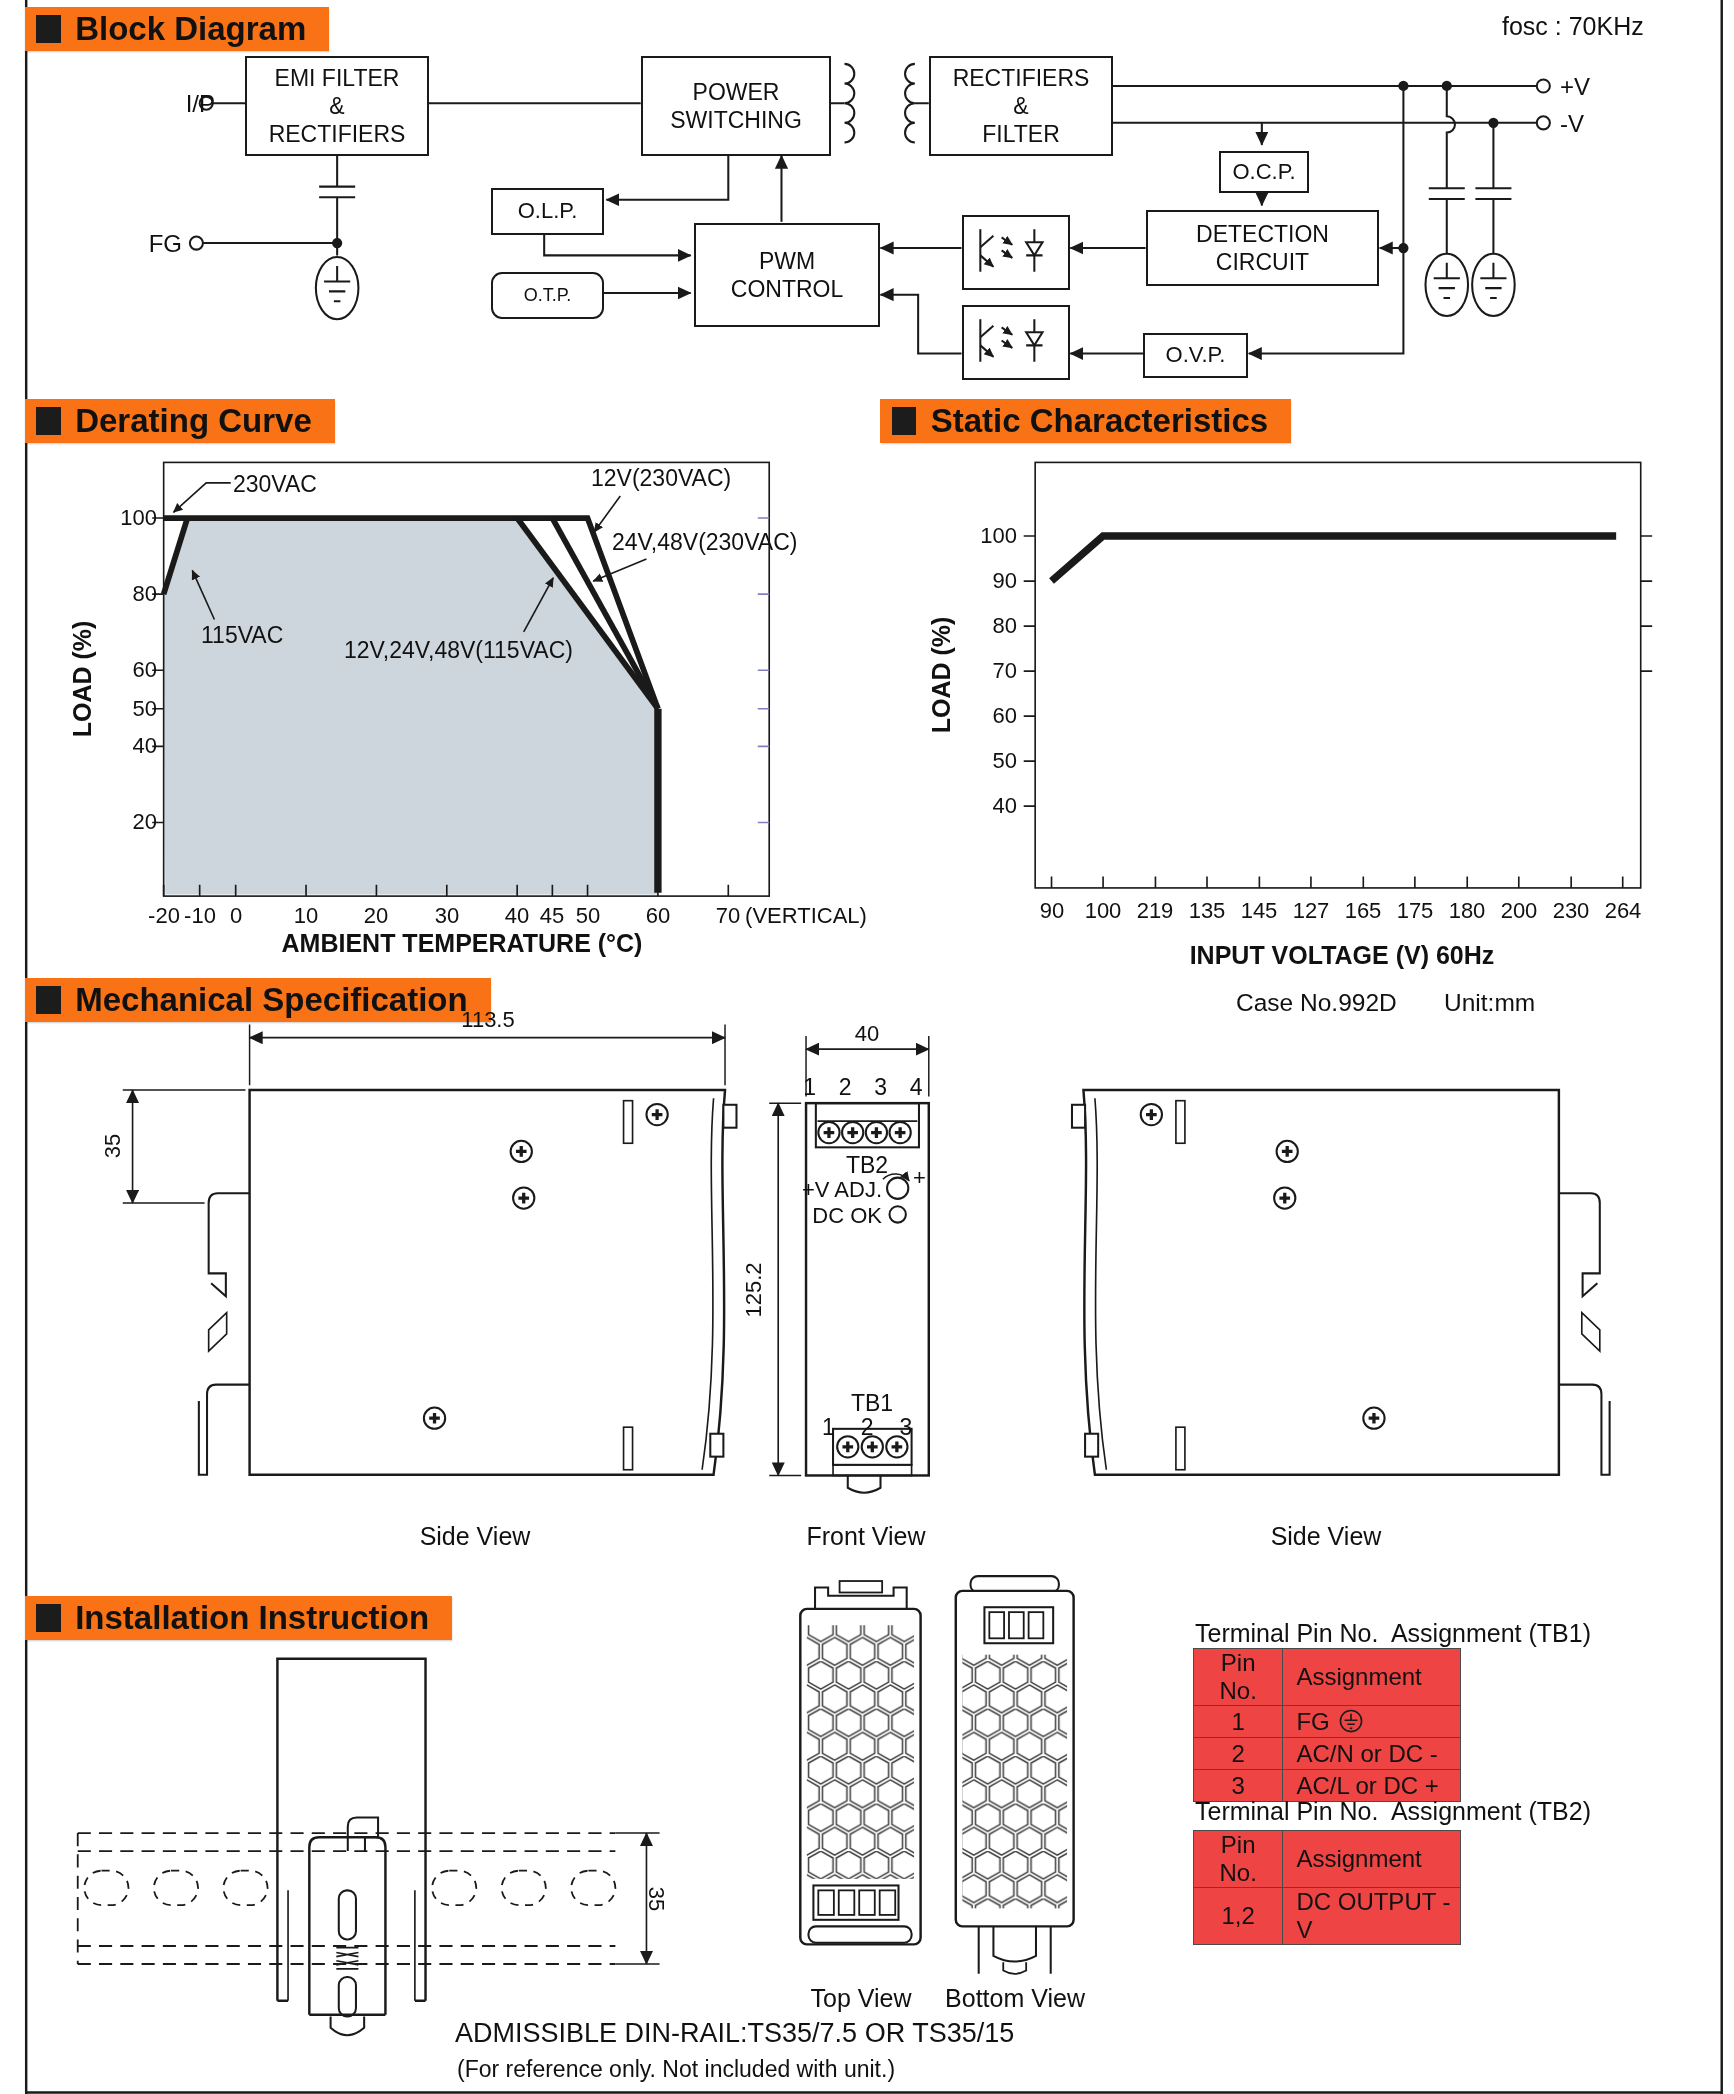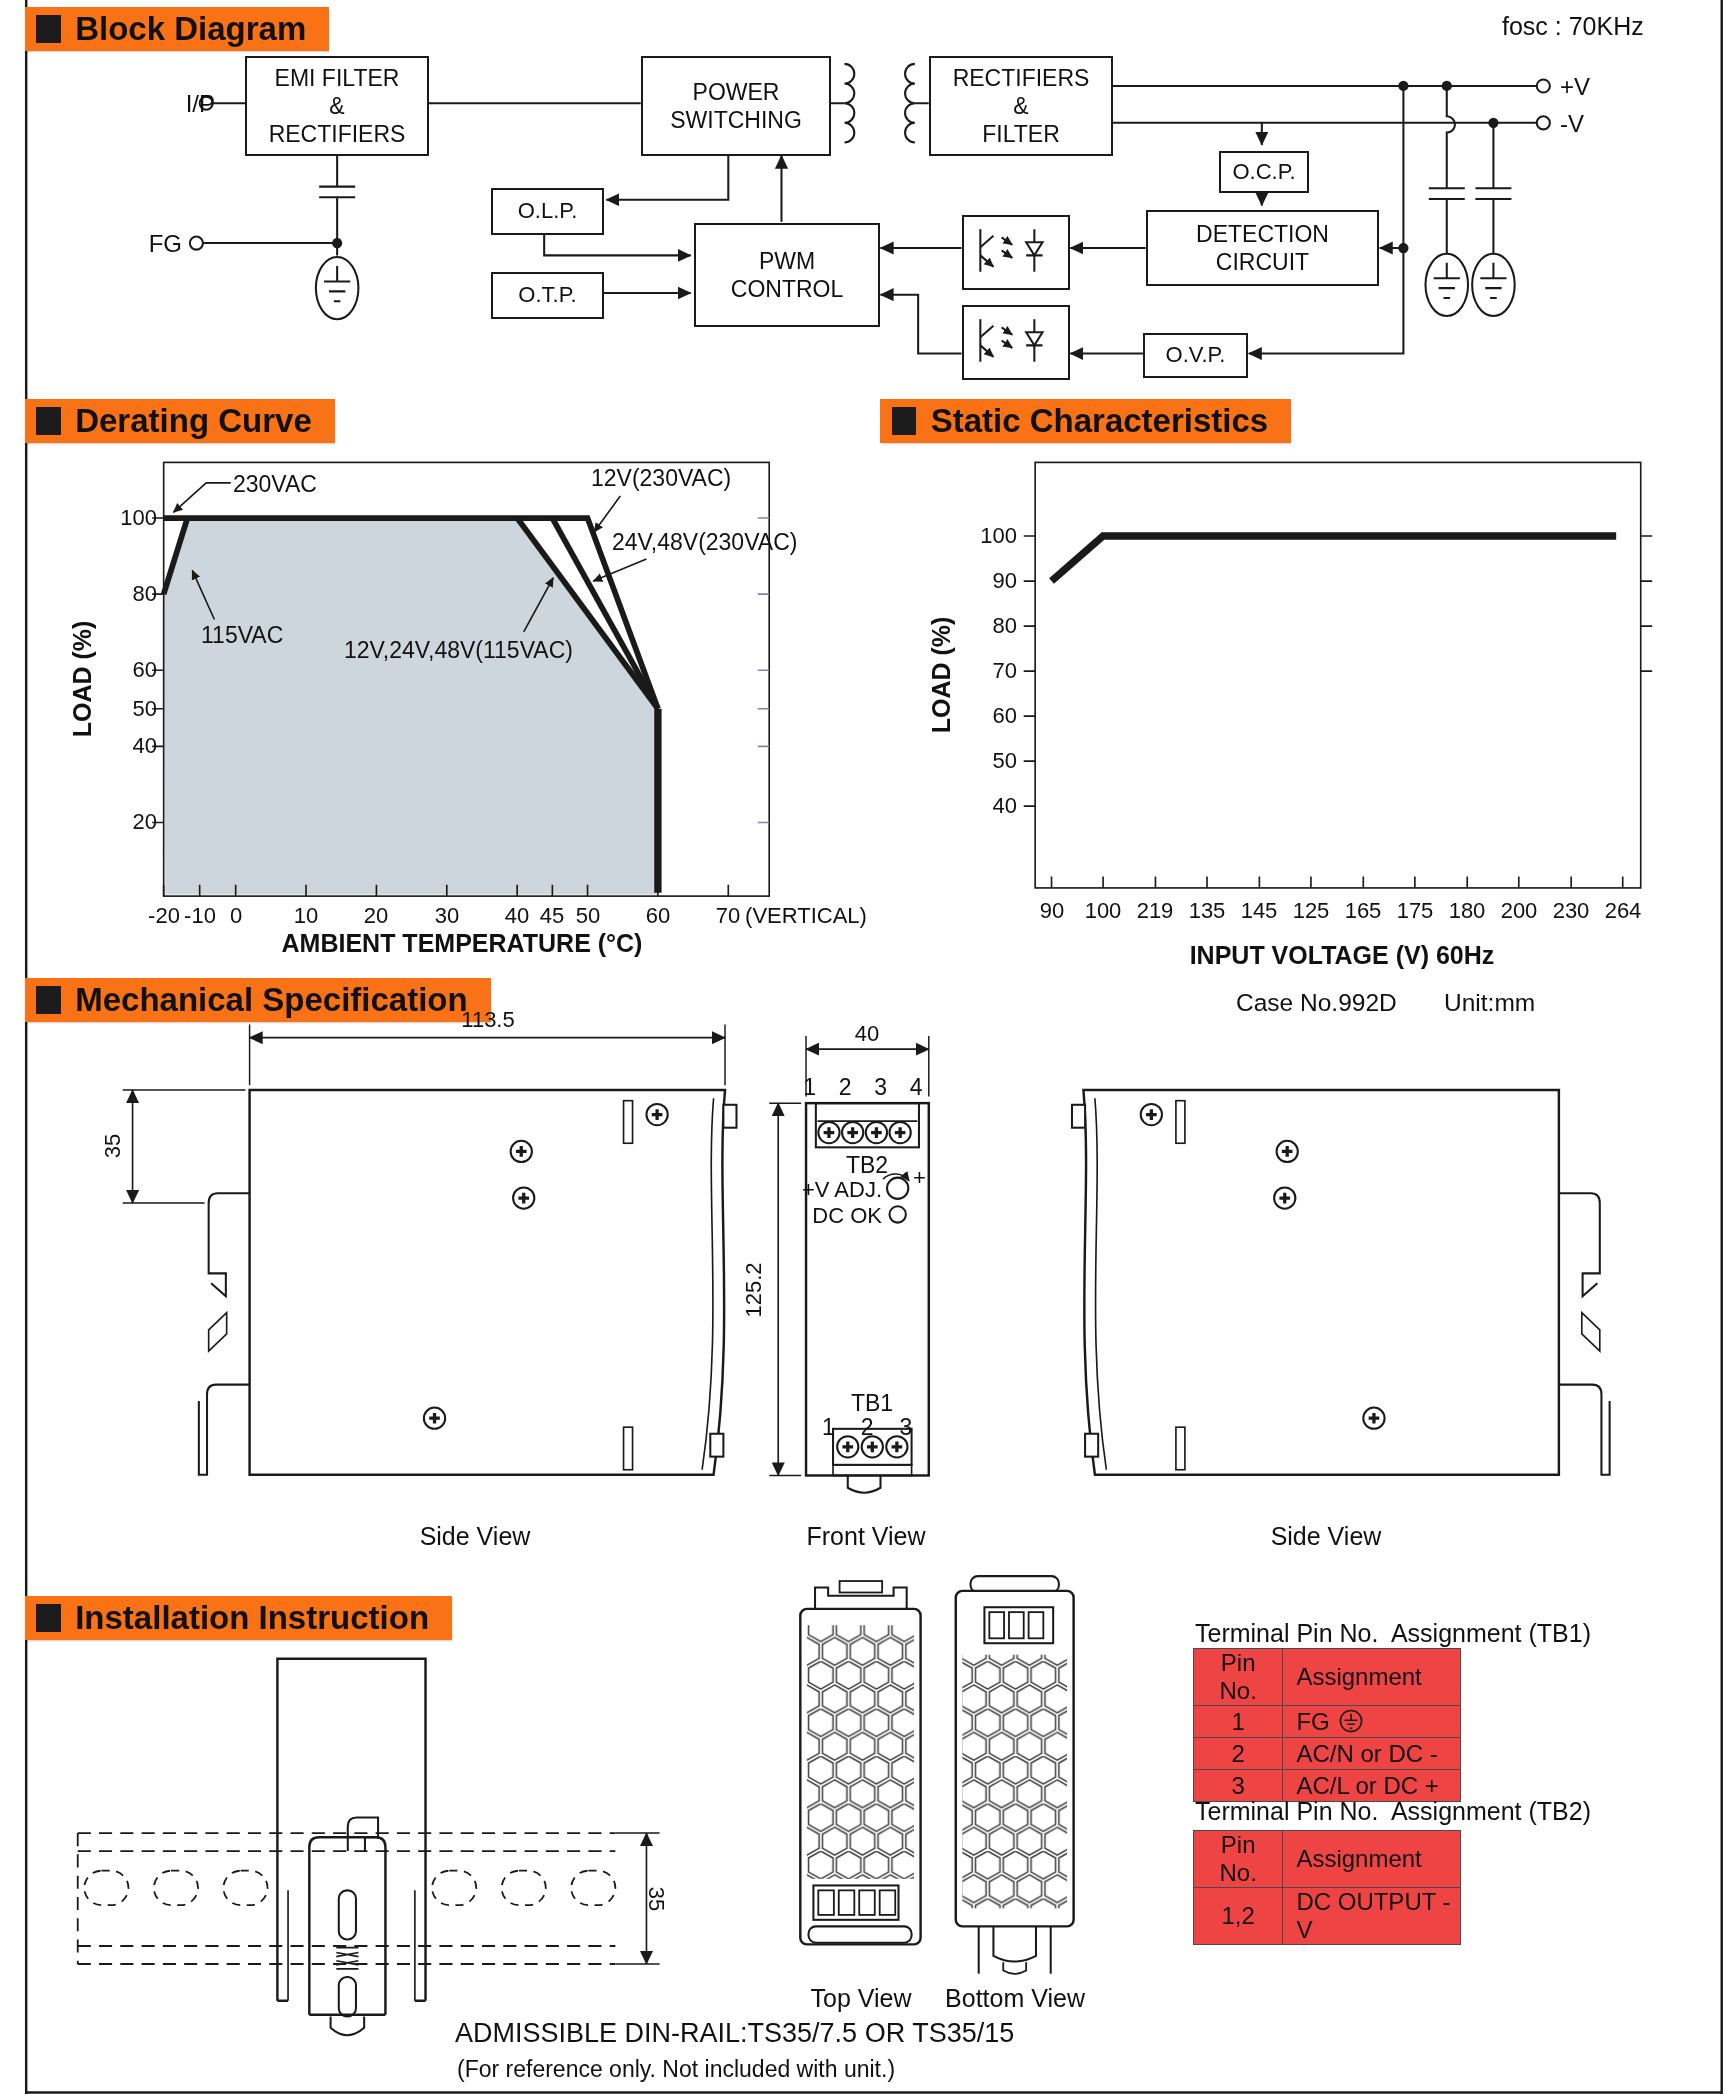--- a/index.html
+++ b/index.html
@@ -278,21 +278,21 @@
 
 <div class="box" style="left:245px;top:56px;width:180px;height:96px;">EMI FILTER
 &amp;
 RECTIFIERS</div>
 <div class="box" style="left:641px;top:56px;width:186px;height:96px;">POWER
 SWITCHING</div>
 <div class="box" style="left:929px;top:56px;width:180px;height:96px;">RECTIFIERS
 &amp;
 FILTER</div>
 <div class="box" style="left:491px;top:188px;width:109px;height:43px;font-size:22px;">O.L.P.</div>
-<div class="box" style="left:491px;top:272px;width:109px;height:43px;font-size:22px;">O.T.P.</div>
+<div class="box" style="left:491px;top:272px;width:109px;height:43px;font-size:18px;border-radius:11px;">O.T.P.</div>
 <div class="box" style="left:694px;top:223px;width:182px;height:100px;">PWM
 CONTROL</div>
 <div class="box" style="left:1219px;top:151px;width:86px;height:38px;font-size:22px;">O.C.P.</div>
 <div class="box" style="left:1146px;top:210px;width:229px;height:72px;">DETECTION
 CIRCUIT</div>
 <div class="box" style="left:1143px;top:333px;width:101px;height:41px;font-size:22px;">O.V.P.</div>
 <div class="box tr" style="left:962px;top:215px;width:104px;height:71px;"></div>
 <div class="box tr" style="left:962px;top:305px;width:104px;height:71px;"></div>
 
 <div class="lbl rx" style="left:190px;top:90px;font-size:24px;margin-left:25px;">I/P</div>
@@ -333,21 +333,21 @@
 <div class="lbl rx" style="left:1017px;top:613px;">80</div>
 <div class="lbl rx" style="left:1017px;top:658px;">70</div>
 <div class="lbl rx" style="left:1017px;top:703px;">60</div>
 <div class="lbl rx" style="left:1017px;top:748px;">50</div>
 <div class="lbl rx" style="left:1017px;top:793px;">40</div>
 <div class="lbl cx" style="left:1052px;top:898px;">90</div>
 <div class="lbl cx" style="left:1103px;top:898px;">100</div>
 <div class="lbl cx" style="left:1155px;top:898px;">219</div>
 <div class="lbl cx" style="left:1207px;top:898px;">135</div>
 <div class="lbl cx" style="left:1259px;top:898px;">145</div>
-<div class="lbl cx" style="left:1311px;top:898px;">125</div>
+<div class="lbl cx" style="left:1311px;top:898px;">127</div>
 <div class="lbl cx" style="left:1363px;top:898px;">165</div>
 <div class="lbl cx" style="left:1415px;top:898px;">175</div>
 <div class="lbl cx" style="left:1467px;top:898px;">180</div>
 <div class="lbl cx" style="left:1519px;top:898px;">200</div>
 <div class="lbl cx" style="left:1571px;top:898px;">230</div>
 <div class="lbl cx" style="left:1623px;top:898px;">264</div>
 
 <div class="lbl" style="left:1236px;top:989px;font-size:24.5px;">Case No.992D</div>
 <div class="lbl" style="left:1444px;top:989px;font-size:24.5px;">Unit:mm</div>
 <div class="lbl cx" style="left:488px;top:1007px;">113.5</div>

